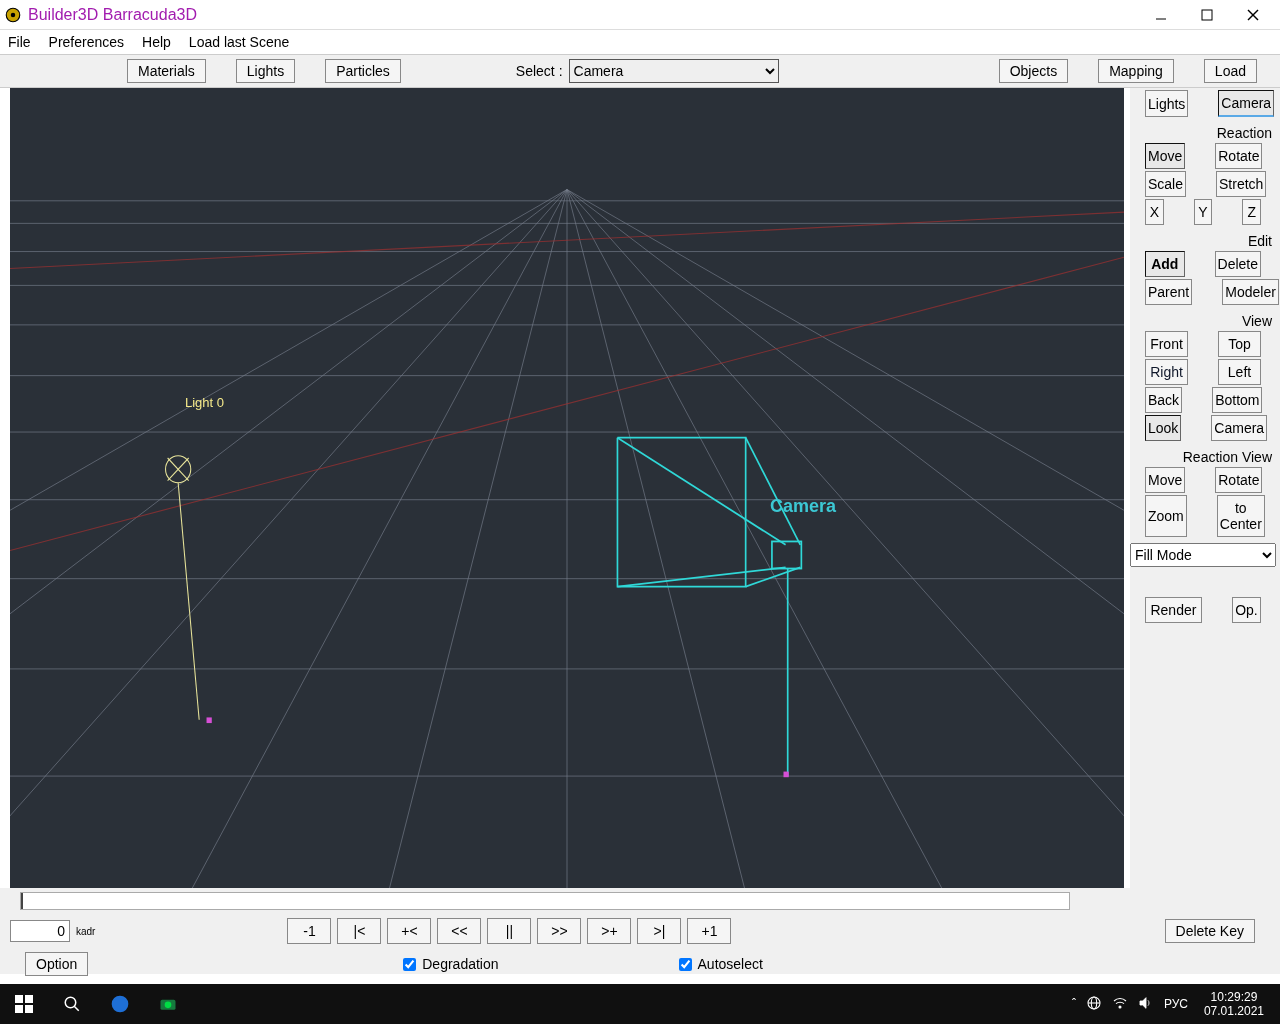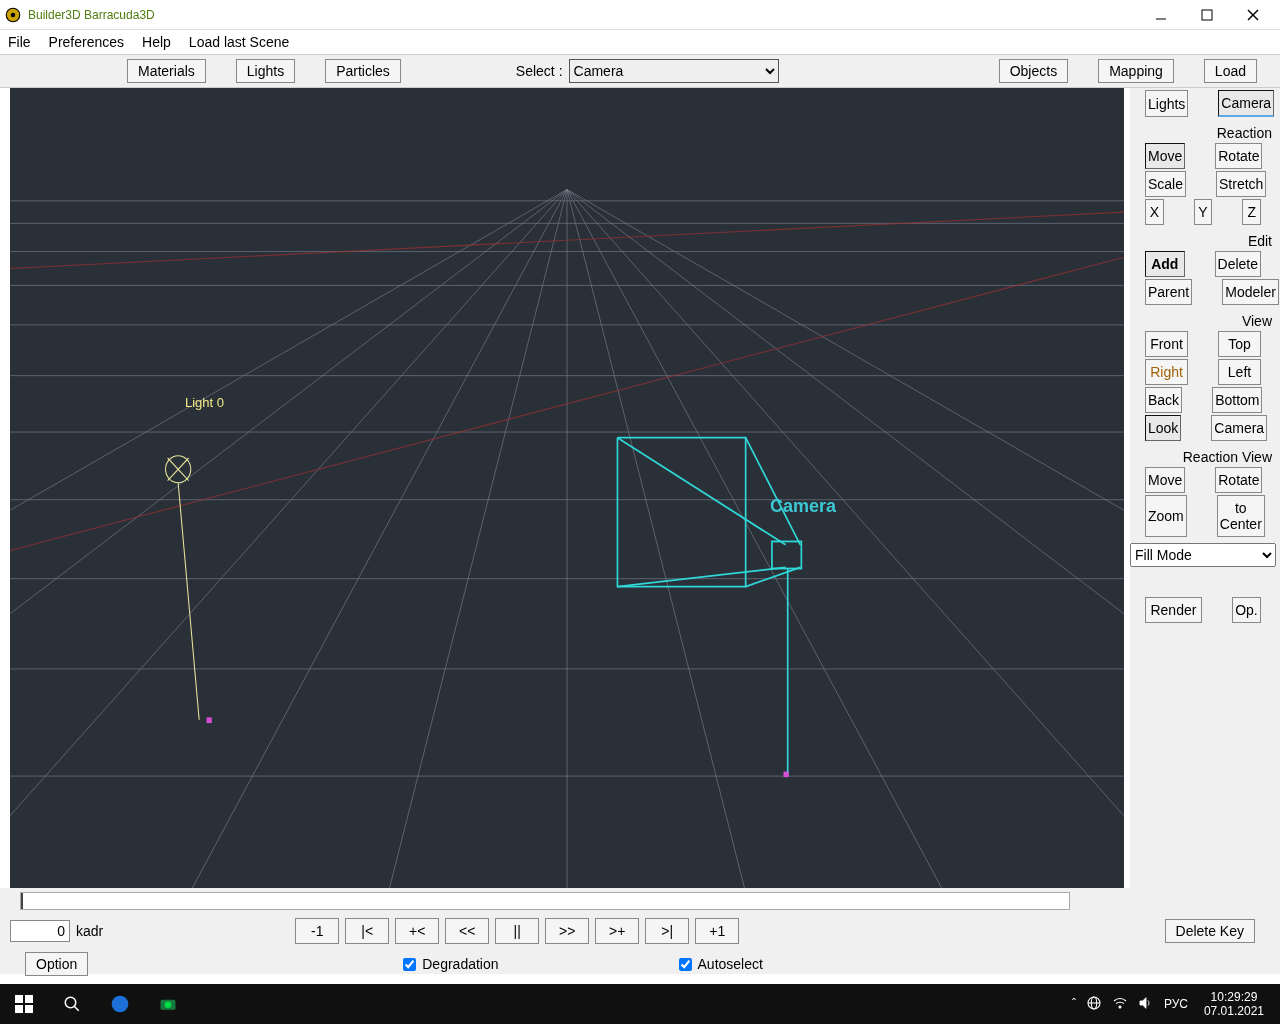--- a/index.html
+++ b/index.html
@@ -1,55 +1,55 @@
 <!DOCTYPE html>
 <html><head>
 <meta charset="utf-8">
 <style>
 * { margin: 0; padding: 0; box-sizing: border-box; font-family: "Segoe UI", Tahoma, sans-serif; }
 body { background: #fff; width: 1280px; height: 1024px; overflow: hidden; position: relative; }
 
 
 .titlebar { height: 30px; background: #fff; display: flex; align-items: center; padding: 0 4px; border-bottom: 1px solid #ddd; }
 .titlebar .icon { width: 18px; height: 18px; margin-right: 6px; }
-.titlebar .title { flex: 1; font-size: 12px; color: #4d7c0f; }
+.titlebar .title { flex: 1; font-size: 16px; color: #a21caf; }
 .winbtn { width: 46px; height: 30px; display: flex; align-items: center; justify-content: center; font-size: 14px; cursor: default; }
 .winbtn svg { width: 12px; height: 12px; }
 
 
 .menubar { height: 24px; background: #fff; display: flex; align-items: center; padding: 0 8px; gap: 18px; font-size: 14px; }
 .menubar span { cursor: default; }
 
 
 .toolbar { height: 34px; background: #f0f0f0; display: flex; align-items: center; padding: 0 8px; border-top: 1px solid #ccc; border-bottom: 1px solid #ccc; }
 .btn { background: #f5f5f5; border: 1px solid #888; padding: 3px 10px; font-size: 14px; cursor: default; margin: 0 15px; }
 .btn.toggled { border: 1px inset #666; background: #e8e8e8; }
 .btn.bold { font-weight: bold; }
-.btn.dim { color: #a16207; }
+.btn.dim { color: #0f172a; }
 .toolbar .spacer { flex: 1; }
 .toolbar .selectlbl { font-size: 14px; margin-right: 6px; }
 .toolbar select { width: 210px; height: 24px; font-size: 14px; border: 1px solid #555; }
 
 
 .main { position: absolute; top: 88px; left: 0; right: 0; bottom: 90px; display: flex; }
 .viewport { flex: 1; background: #2a3038; position: relative; margin: 0 6px 0 10px; overflow: hidden; }
 .side { width: 150px; background: #f0f0f0; padding: 2px 4px 0 0; }
 .side .row { display: flex; margin-bottom: 2px; }
 .side .row .btn { flex: 1; text-align: center; padding: 4px 2px; font-size: 14px; }
 .side .section-label { text-align: right; font-size: 14px; padding: 6px 4px 2px 0; }
 .side select { width: 100%; font-size: 14px; height: 24px; }
 
 
 .bottom { position: absolute; bottom: 50px; left: 0; right: 0; height: 86px; background: #f0f0f0; padding: 2px 10px; }
 .timeline-track { height: 18px; border: 1px solid #aaa; background: #fff; margin: 2px 200px 8px 10px; position: relative; }
 .timeline-tick { position:absolute; left:0; top:0; width:2px; height:100%; background:#444;}
 .bottom .controls { display: flex; align-items: center; gap: 6px; }
 .bottom .kadr-box { display:flex; align-items:center; gap:6px;}
 .bottom .kadr-box input { width: 60px; height: 22px; text-align: right; border: 1px solid #888; font-size: 14px; padding-right: 4px; }
-.bottom .kadr-box span { font-size: 14px; }
+.bottom .kadr-box span { font-size: 10px; }
 .playbtn { min-width:44px; height:26px; border:1px solid #888; background:#f5f5f5; display:flex; align-items:center; justify-content:center; font-size:14px; }
 .bottom .right-btn { margin-left: auto; }
 .bottom .lower { display:flex; align-items:center; gap:30px; margin-top:8px;}
 .bottom .lower label { font-size:14px; display:flex; align-items:center; gap:6px;}
 
 
 .taskbar { position: absolute; bottom: 0; left: 0; right: 0; height: 40px; background: #101010; display: flex; align-items: center; color: #fff; font-size: 12px; }
 .taskbar .tb-icon { width: 48px; height: 40px; display: flex; align-items: center; justify-content: center; }
 .taskbar .tb-task { height: 40px; padding: 0 10px; display: flex; align-items: center; gap: 6px; min-width: 180px; }
 .taskbar .tb-task.active { background: #333; }

